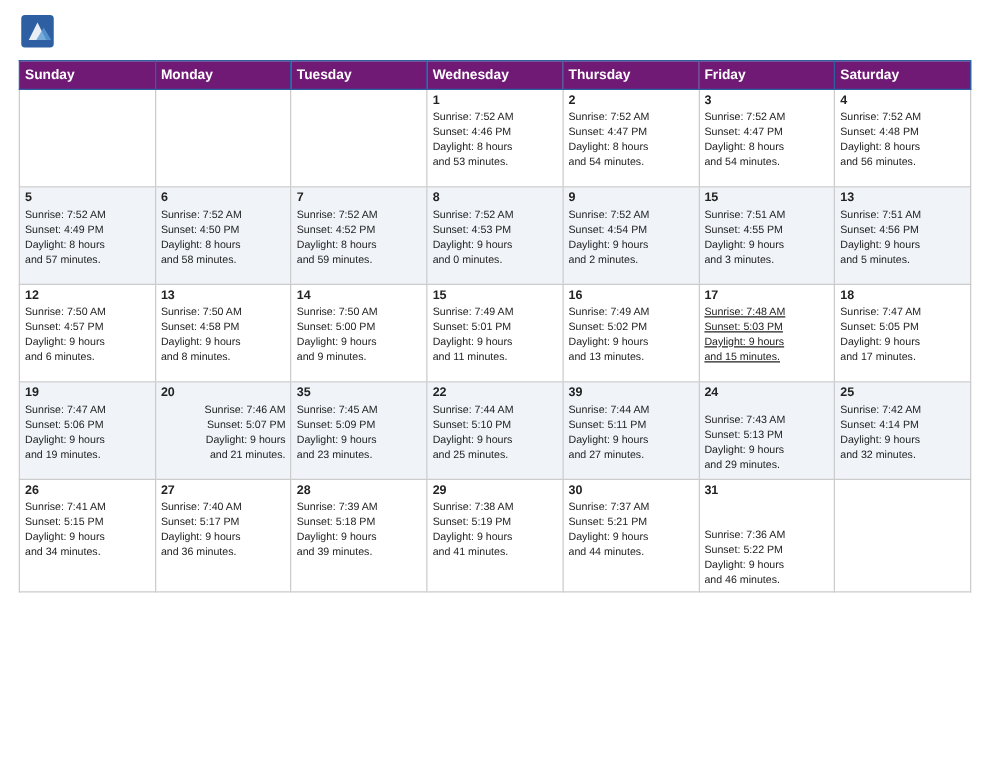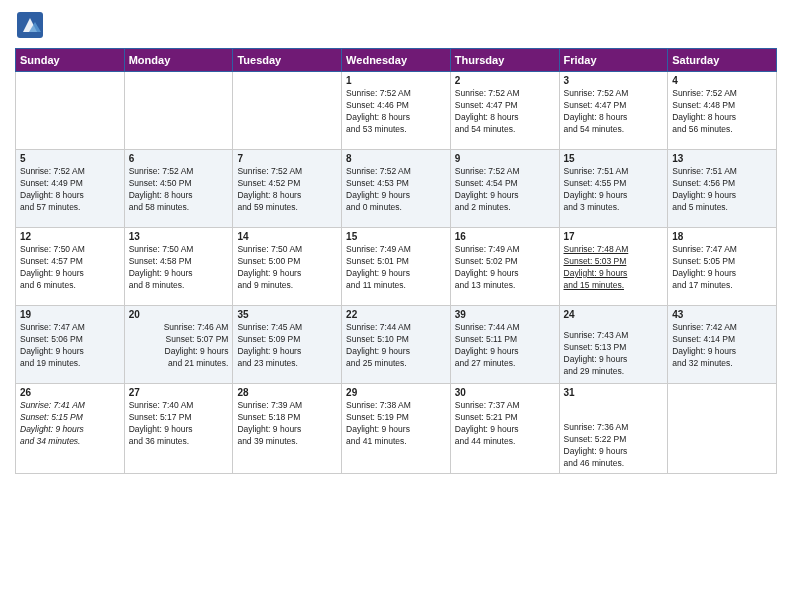--- a/index.html
+++ b/index.html
@@ -293,31 +293,31 @@
 and 27 minutes.</div>
           </td>
           <td>
             <div class="day-num">24</div>
             <div class="day-info" style="white-space: pre-line; margin-top: 10px;">Sunrise: 7:43 AM
 Sunset: 5:13 PM
 Daylight: 9 hours
 and 29 minutes.</div>
           </td>
           <td>
-            <div class="day-num">43</div>
+            <div class="day-num">25</div>
             <div class="day-info" style="white-space: pre-line;">Sunrise: 7:42 AM
 Sunset: 4:14 PM
 Daylight: 9 hours
 and 32 minutes.</div>
           </td>
         </tr>
         <tr>
           <td>
             <div class="day-num">26</div>
-            <div class="day-info" style="white-space: pre-line; font-style: italic;">Sunrise: 7:41 AM
+            <div class="day-info" style="white-space: pre-line;">Sunrise: 7:41 AM
 Sunset: 5:15 PM
 Daylight: 9 hours
 and 34 minutes.</div>
           </td>
           <td>
             <div class="day-num">27</div>
             <div class="day-info" style="white-space: pre-line;">Sunrise: 7:40 AM
 Sunset: 5:17 PM
 Daylight: 9 hours
 and 36 minutes.</div>

